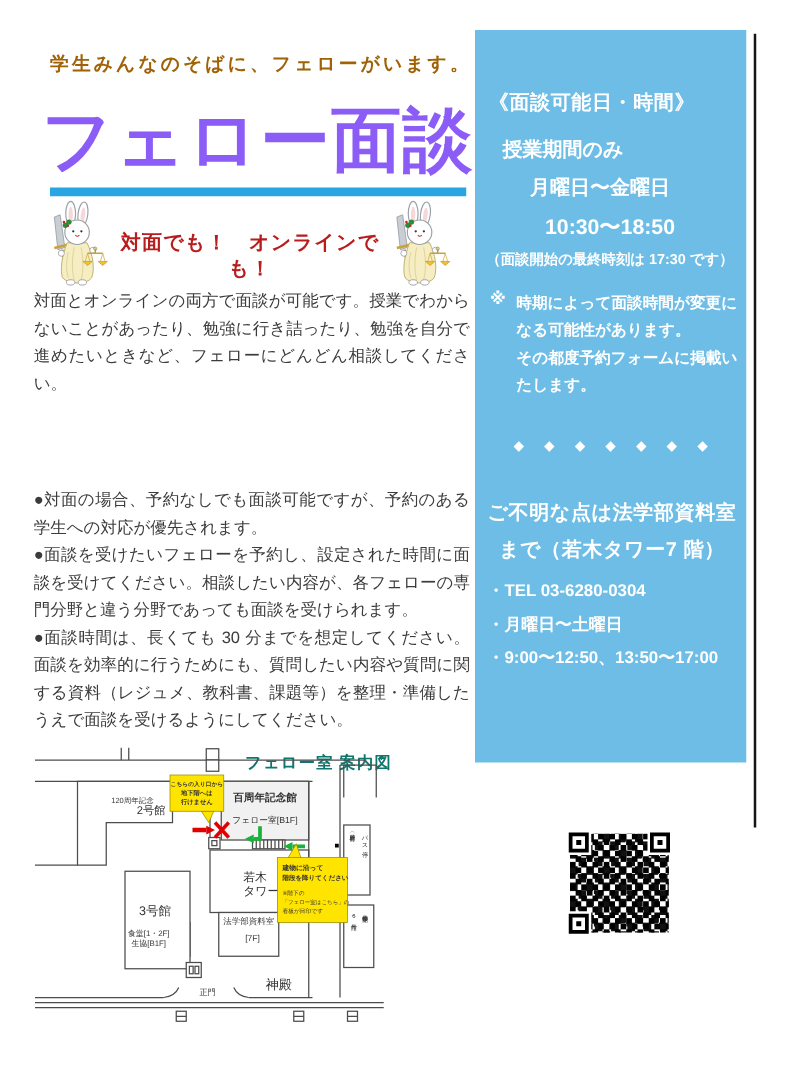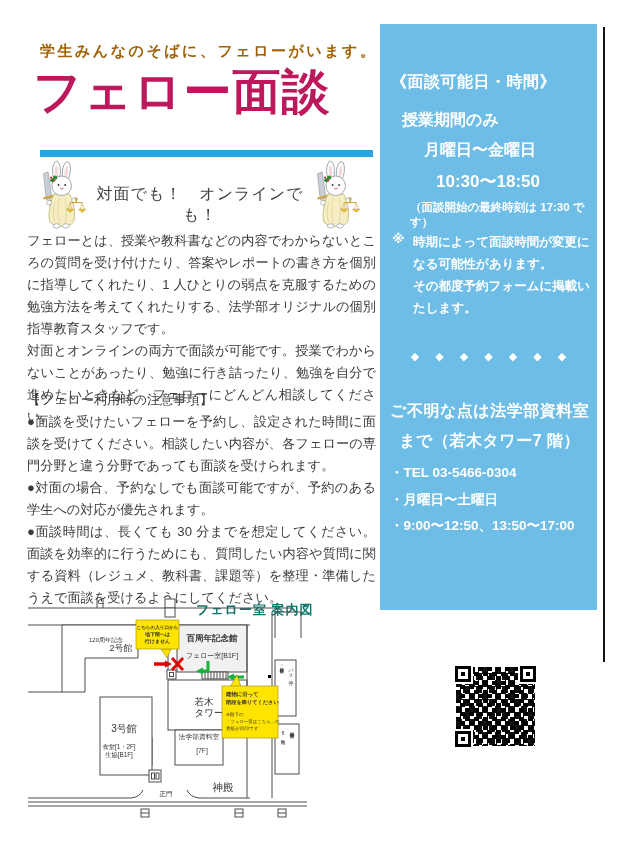--- a/index.html
+++ b/index.html
@@ -2,44 +2,44 @@
 <html><head>
 <meta charset="utf-8">
 <style>
   html,body{margin:0;padding:0;background:#e8e8e8;}
   #page{position:relative;width:636px;height:860px;background:#ffffff;overflow:hidden;
         font-family:"Liberation Sans","DejaVu Sans",sans-serif;color:#3b3b3b;}
   .abs{position:absolute;}
 
   
   .tagline{left:40px;top:42px;font-size:15px;font-weight:bold;color:#a16207;letter-spacing:2.5px;}
-  .title{left:33px;top:68px;font-size:48px;font-weight:800;color:#be185d;letter-spacing:1px;line-height:1;}
+  .title{left:33px;top:84px;font-size:56px;font-weight:800;color:#8b5cf6;letter-spacing:1px;line-height:1;}
   .title-bar{left:40px;top:150px;width:333px;height:7px;background:#29a5e2;}
   .mascot{width:56px;height:74px;top:160px;}
   .mascot.l{left:36px;} .mascot.r{left:310px;}
-  .catchphrase{left:90px;top:184px;width:220px;text-align:center;font-size:16px;font-weight:normal;color:#404040;letter-spacing:1px;}
+  .catchphrase{left:90px;top:184px;width:220px;text-align:center;font-size:16px;font-weight:bold;color:#b91c1c;letter-spacing:1px;}
 
   .intro{left:27px;top:230px;width:349px;font-size:13.2px;line-height:22px;text-align:justify;}
   .intro p{margin:0;}
   .notes{left:27px;top:389px;width:349px;font-size:13.2px;line-height:22px;text-align:justify;}
   .notes p{margin:0;}
 
   .map-heading{left:196px;top:601px;font-size:13px;font-weight:bold;color:#0f766e;letter-spacing:1px;}
   .map-svg{left:25px;top:598px;width:290px;height:226px;}
   .map-svg text{font-family:"Liberation Sans","DejaVu Sans",sans-serif;fill:#333;}
   .vt{writing-mode:vertical-rl;text-orientation:upright;letter-spacing:0.5px;}
 
   
   .panel{left:380px;top:24px;width:217px;height:586px;background:#6dbde6;color:#ffffff;}
   .panel .abs{position:absolute;}
   .p-hours-h{left:11px;top:48px;font-size:16px;font-weight:bold;letter-spacing:0.5px;}
   .p-hours-1{left:22px;top:86px;font-size:16px;font-weight:bold;}
   .p-hours-2{left:44px;top:116px;font-size:16px;font-weight:bold;}
   .p-hours-3{left:56px;top:146px;font-size:17px;font-weight:bold;}
-  .p-hours-note{left:9px;top:176px;font-size:11.5px;font-weight:bold;margin-left:21px;}
+  .p-hours-note{left:9px;top:176px;font-size:11.5px;font-weight:bold;}
   .p-caution-mark{left:12px;top:207px;font-size:13px;font-weight:bold;}
   .p-caution{left:33px;top:207px;font-size:12.5px;font-weight:bold;line-height:22px;}
   .p-divider{left:0;top:326px;width:100%;text-align:center;font-size:11px;word-spacing:13px;}
   .p-contact-h{left:10px;top:372px;font-size:16px;font-weight:bold;line-height:30px;letter-spacing:0.5px;text-align:center;}
   .p-contact-items{left:10px;top:436px;font-size:13.5px;font-weight:bold;line-height:26.5px;}
   .p-cta{left:8px;top:610px;font-size:16.5px;font-weight:bold;letter-spacing:0.5px;}
   .qr-box{left:70px;top:637px;width:91px;height:91px;background:#ffffff;}
   .qr-noise{position:absolute;left:6px;top:6px;width:79px;height:79px;
     background-image:
       repeating-conic-gradient(#000 0% 25%, transparent 0% 50%),
@@ -96,28 +96,26 @@
   <svg class="abs mascot l" viewBox="0 0 60 78">
       <use href="#rabbit"></use>
     </svg>
   <svg class="abs mascot r" viewBox="0 0 60 78">
       <use href="#rabbit"></use>
     </svg>
 
   <div class="abs catchphrase">対面でも！　オンラインでも！</div>
 
   <div class="abs intro">
-    <p>フェローとは、授業や教科書などの内容でわからないところの質問を受け付けたり、答案やレポートの書き方を個別に指導してくれたり、1 人ひとりの弱点を克服するための勉強方法を考えてくれたりする、法学部オリジナルの個別指導教育スタッフです。</p>
     <p>対面とオンラインの両方で面談が可能です。授業でわからないことがあったり、勉強に行き詰ったり、勉強を自分で進めたいときなど、フェローにどんどん相談してください。</p>
   </div>
 
   <div class="abs notes">
-    <p>【フェロー利用時の注意事項】</p>
+    <p>●対面の場合、予約なしでも面談可能ですが、予約のある学生への対応が優先されます。</p>
     <p>●面談を受けたいフェローを予約し、設定された時間に面談を受けてください。相談したい内容が、各フェローの専門分野と違う分野であっても面談を受けられます。</p>
-    <p>●対面の場合、予約なしでも面談可能ですが、予約のある学生への対応が優先されます。</p>
     <p>●面談時間は、長くても 30 分までを想定してください。面談を効率的に行うためにも、質問したい内容や質問に関する資料（レジュメ、教科書、課題等）を整理・準備したうえで面談を受けるようにしてください。</p>
   </div>
 
   <div class="abs map-heading">フェロー室 案内図</div>
 
   <svg class="abs map-svg" viewBox="0 0 290 226">
     <g stroke="#4c4c4c" stroke-width="1" fill="none">
       <line x1="3" y1="10" x2="268" y2="10"></line>
       <line x1="3" y1="27" x2="225" y2="27"></line>
       <line x1="72" y1="0" x2="72" y2="10"></line>
@@ -229,21 +227,21 @@
     <div class="abs p-hours-h">《面談可能日・時間》</div>
     <div class="abs p-hours-1">授業期間のみ</div>
     <div class="abs p-hours-2">月曜日〜金曜日</div>
     <div class="abs p-hours-3">10:30〜18:50</div>
     <div class="abs p-hours-note">（面談開始の最終時刻は 17:30 です）</div>
     <div class="abs p-caution-mark">※</div>
     <div class="abs p-caution">時期によって面談時間が変更に<br>なる可能性があります。<br>その都度予約フォームに掲載い<br>たします。</div>
     <div class="abs p-divider">◆ ◆ ◆ ◆ ◆ ◆ ◆</div>
     <div class="abs p-contact-h">ご不明な点は法学部資料室<br>まで（若木タワー7 階）</div>
     <div class="abs p-contact-items">
-      <div>・TEL 03-5466-0304</div>
+      <div>・TEL 03-6280-0304</div>
       <div>・月曜日〜土曜日</div>
       <div>・9:00〜12:50、13:50〜17:00</div>
     </div>
     <div class="abs qr-box">
       <div class="qr-noise"></div>
       <div class="finder f-tl"></div>
       <div class="finder f-tr"></div>
       <div class="finder f-bl"></div>
     </div>
   </div>

